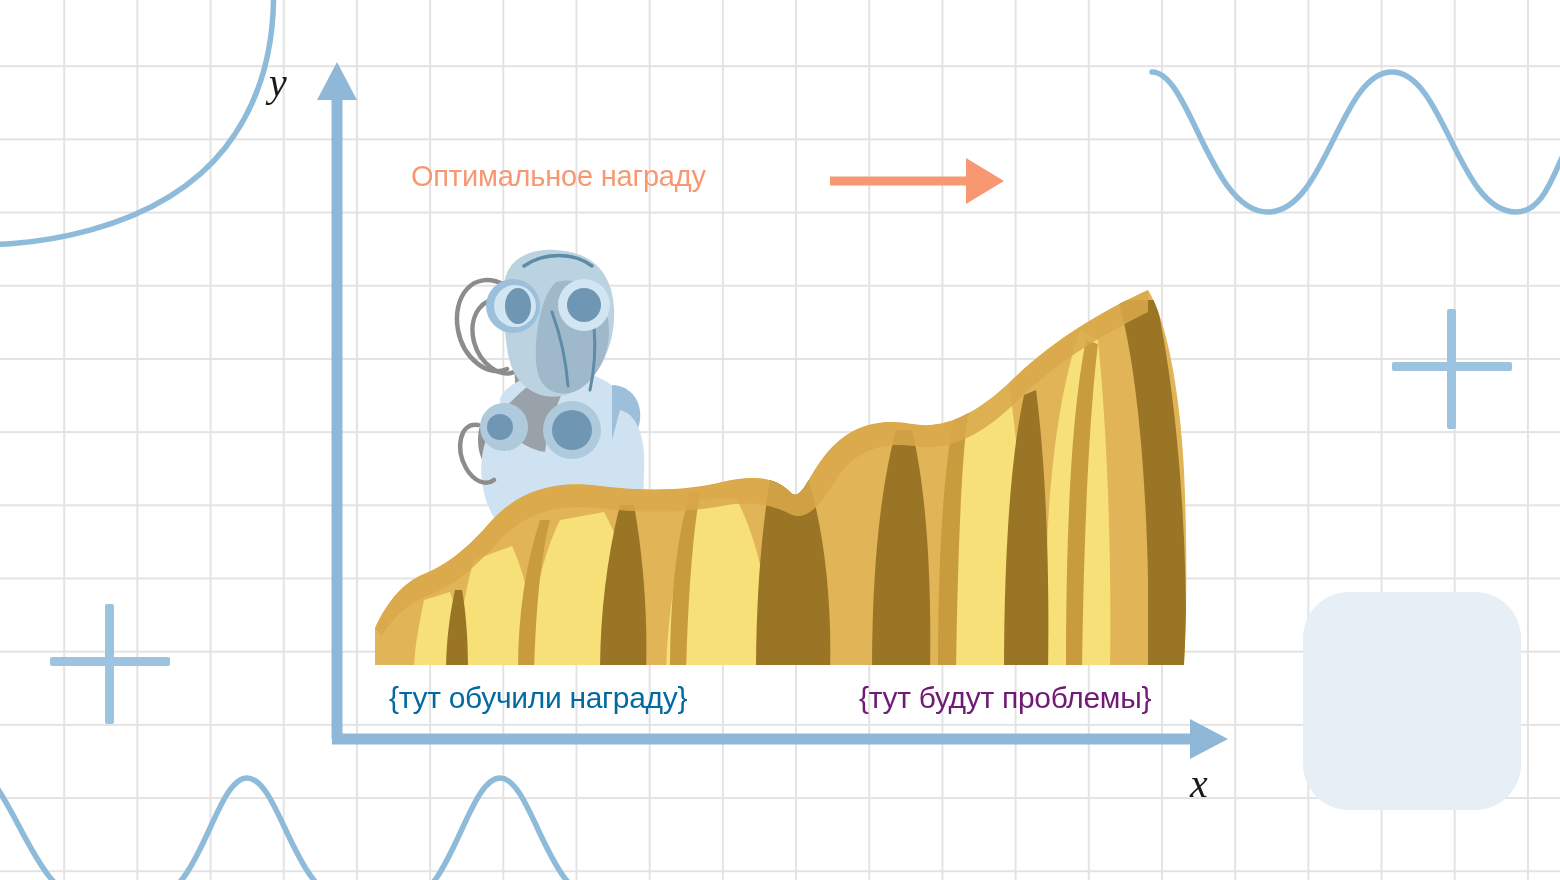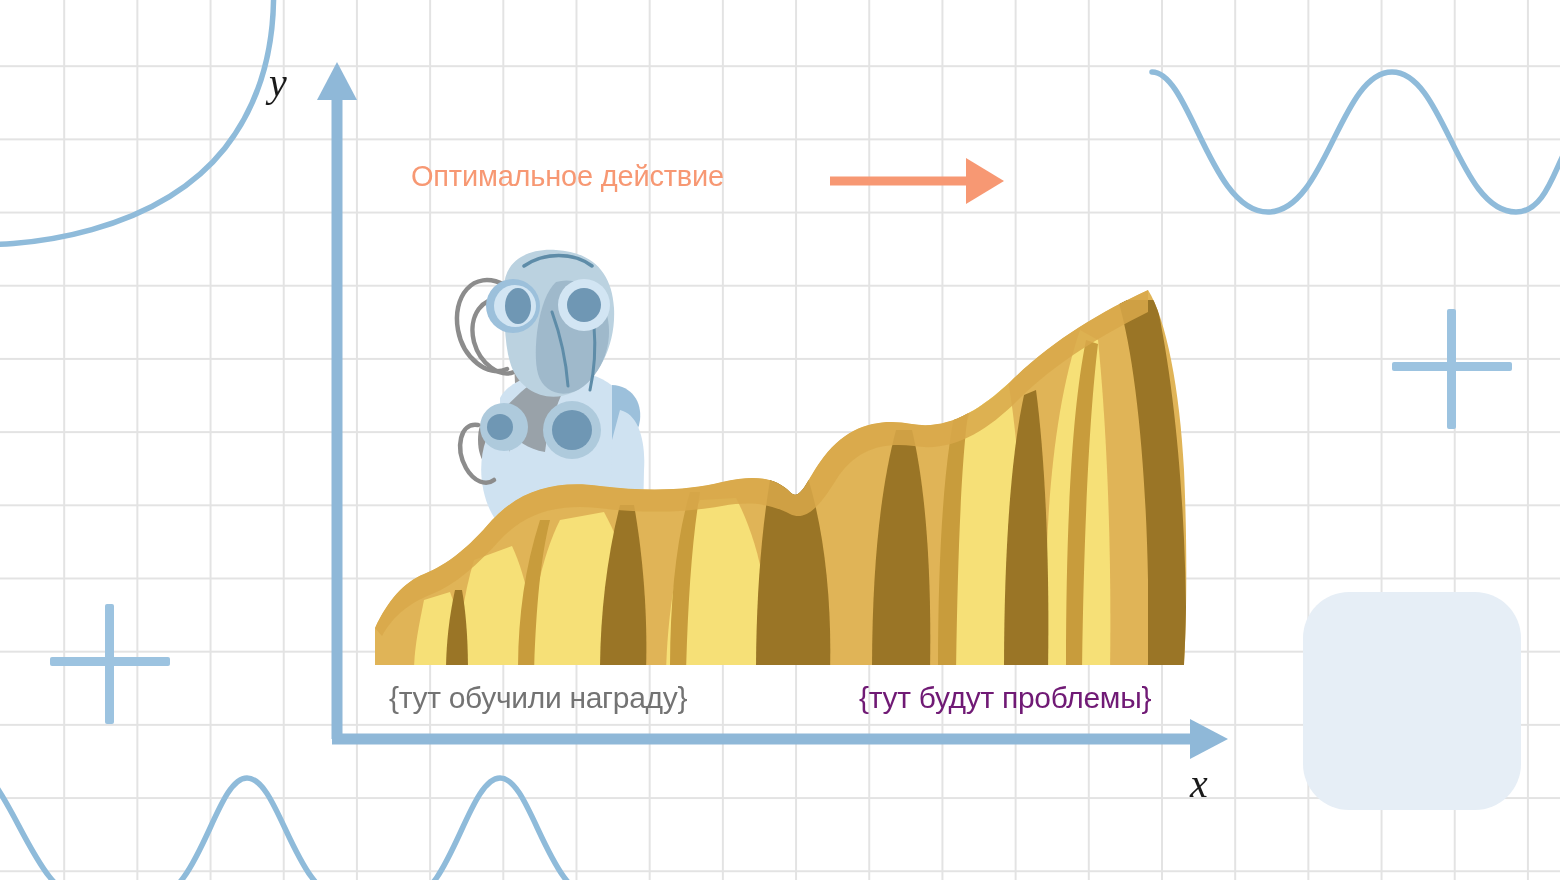--- a/index.html
+++ b/index.html
@@ -36,21 +36,21 @@
   }
   #label-optimal-action {
     left:411px; top:160px;
     font-size:29px;
     color:#F79873;
     letter-spacing:-0.2px;
   }
   #label-reward-trained {
     left:389px; top:681px;
     font-size:30px;
-    color:#737373;
+    color:#0369a1;
     letter-spacing:-0.3px;
   }
   #label-problems-ahead {
     left:859px; top:681px;
     font-size:30px;
     color:#701a75;
     letter-spacing:-0.3px;
   }
   .axis-letter {
     position:absolute;
@@ -209,21 +209,21 @@
     </g>
   </svg>
 
   <svg class="layer" viewBox="0 0 1560 880">
     <g>
       <line x1="830" y1="181" x2="972" y2="181" stroke="#F79873" stroke-width="9"></line>
       <polygon points="1004,181 966,204 966,158" fill="#F79873"></polygon>
     </g>
   </svg>
 
-  <div class="lbl" id="label-optimal-action">Оптимальное действие</div>
+  <div class="lbl" id="label-optimal-action">Оптимальное награду</div>
 
   <div class="lbl" id="label-reward-trained">{тут обучили награду}</div>
 
   <div class="lbl" id="label-problems-ahead">{тут будут проблемы}</div>
 
   <div class="axis-letter" id="axis-label-y">y</div>
 
   <div class="axis-letter" id="axis-label-x">x</div>
 
 </div>

